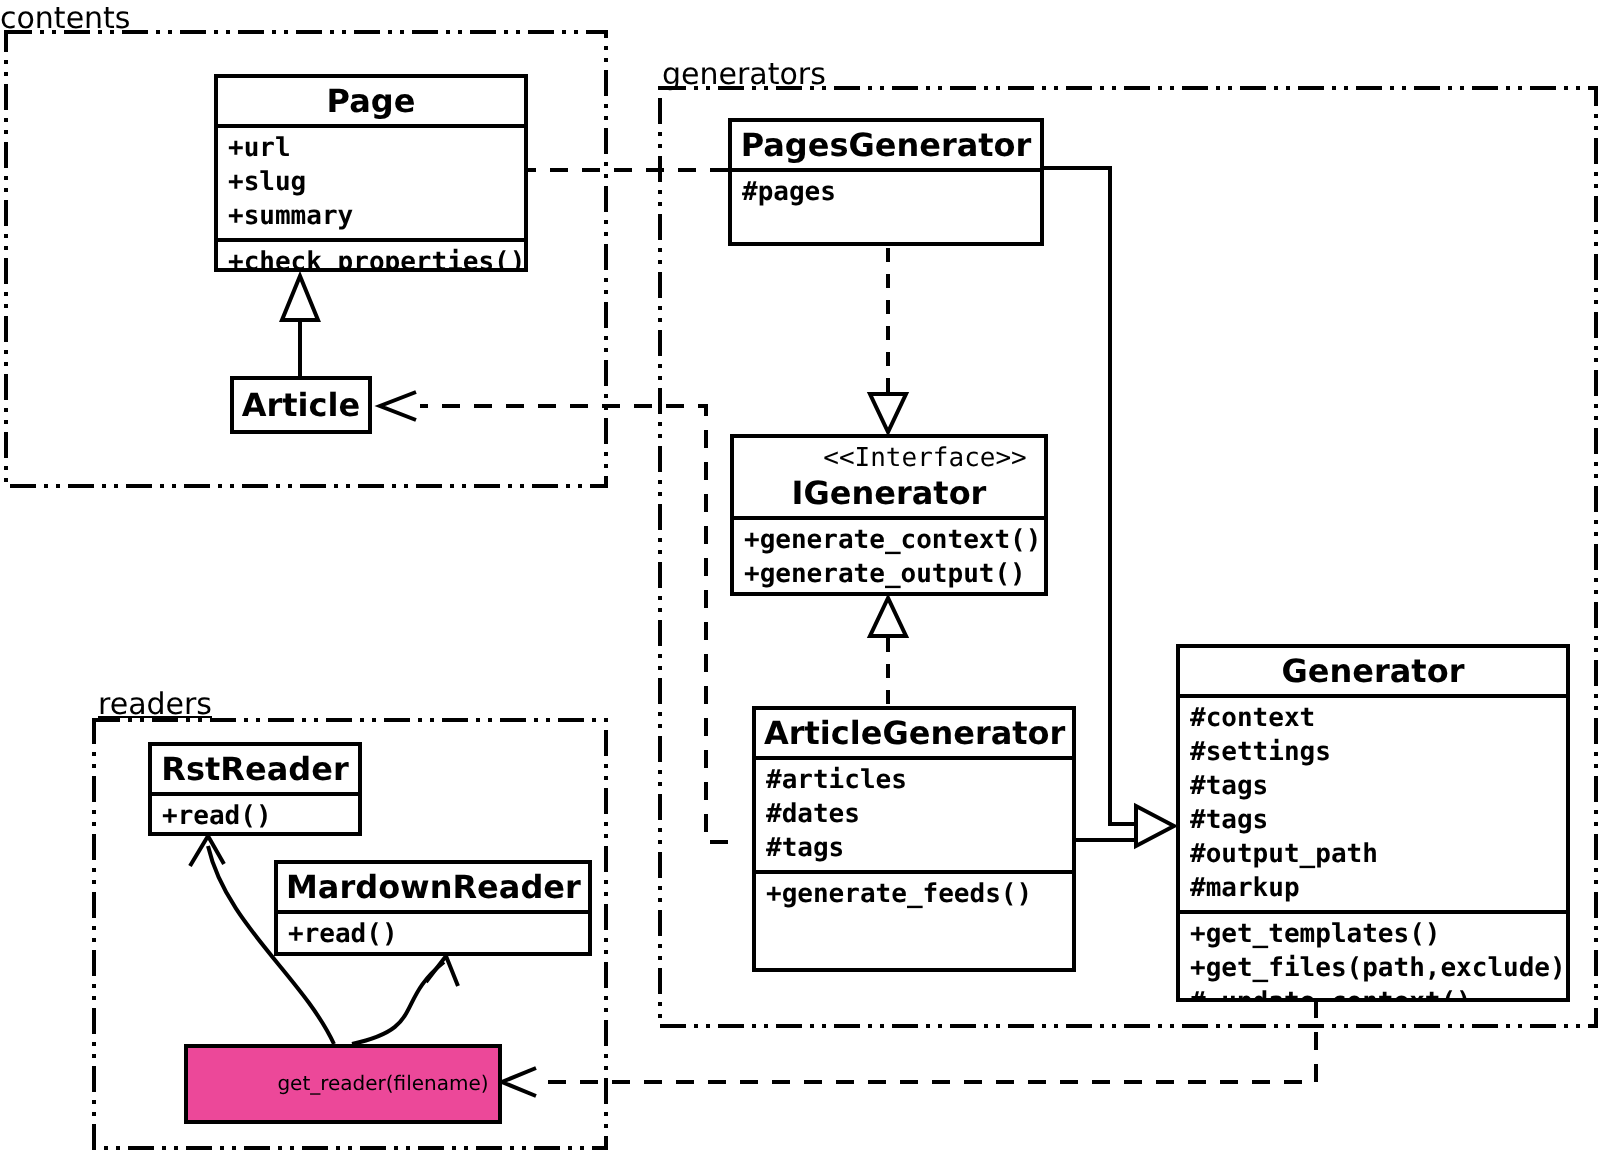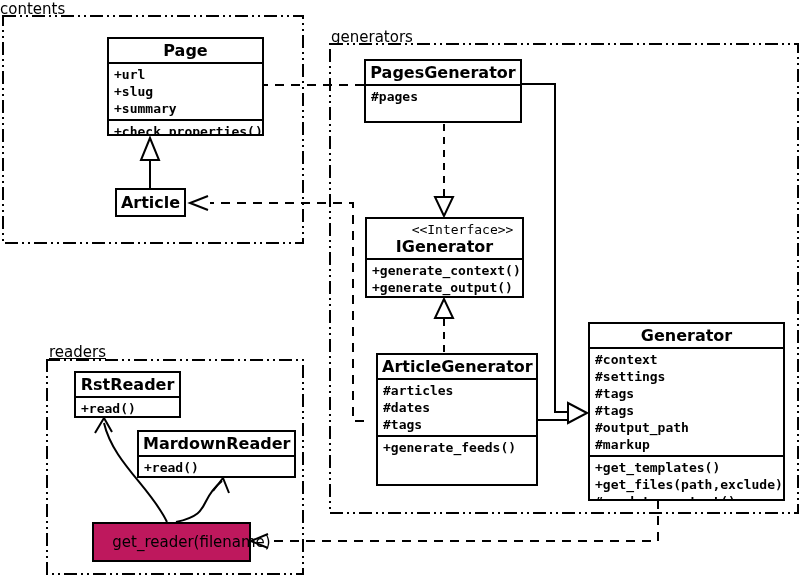--- a/index.html
+++ b/index.html
@@ -6,22 +6,22 @@
   #stage{position:relative;width:803px;height:579px;background:#ffffff;overflow:hidden;
          font-family:"DejaVu Sans",sans-serif;color:#000;}
   #wires{position:absolute;left:0;top:0;z-index:0;}
   .pkg-label{position:absolute;z-index:2;font-size:15px;line-height:16px;color:#000;}
   .uml-class{position:absolute;z-index:1;background:#fff;border:2px solid #000;box-sizing:border-box;overflow:hidden;}
   .uml-title{font-weight:bold;font-size:16px;line-height:21px;text-align:center;padding:1px 4px;}
   .uml-stereotype{font-family:"DejaVu Sans Mono",monospace;font-weight:normal;font-size:13px;line-height:15px;text-align:center;padding-top:3px;padding-left:36px;}
   .uml-section{border-top:2px solid #000;padding:2px 5px;font-weight:bold;}
   .uml-row{font-family:"DejaVu Sans Mono",monospace;font-size:13px;line-height:17px;white-space:nowrap;}
   .uml-single{display:flex;align-items:center;justify-content:center;}
-  .plainbox{position:absolute;z-index:1;background:#be185d;border:2px solid #000;box-sizing:border-box;
-            display:flex;align-items:center;justify-content:center;font-size:15px;padding-left:40px;}
+  .plainbox{position:absolute;z-index:1;background:#ec4899;border:2px solid #000;box-sizing:border-box;
+            display:flex;align-items:center;justify-content:center;font-size:10px;padding-left:40px;}
 </style>
 </head>
 <body>
 
 <div id="stage">
 
   <svg id="wires" width="803" height="579" viewBox="0 0 803 579">
     <g stroke="#000" stroke-width="2" fill="none">
       
       <rect x="3" y="16" width="300" height="227" stroke-dasharray="13 4 2 4 2 4"></rect>

